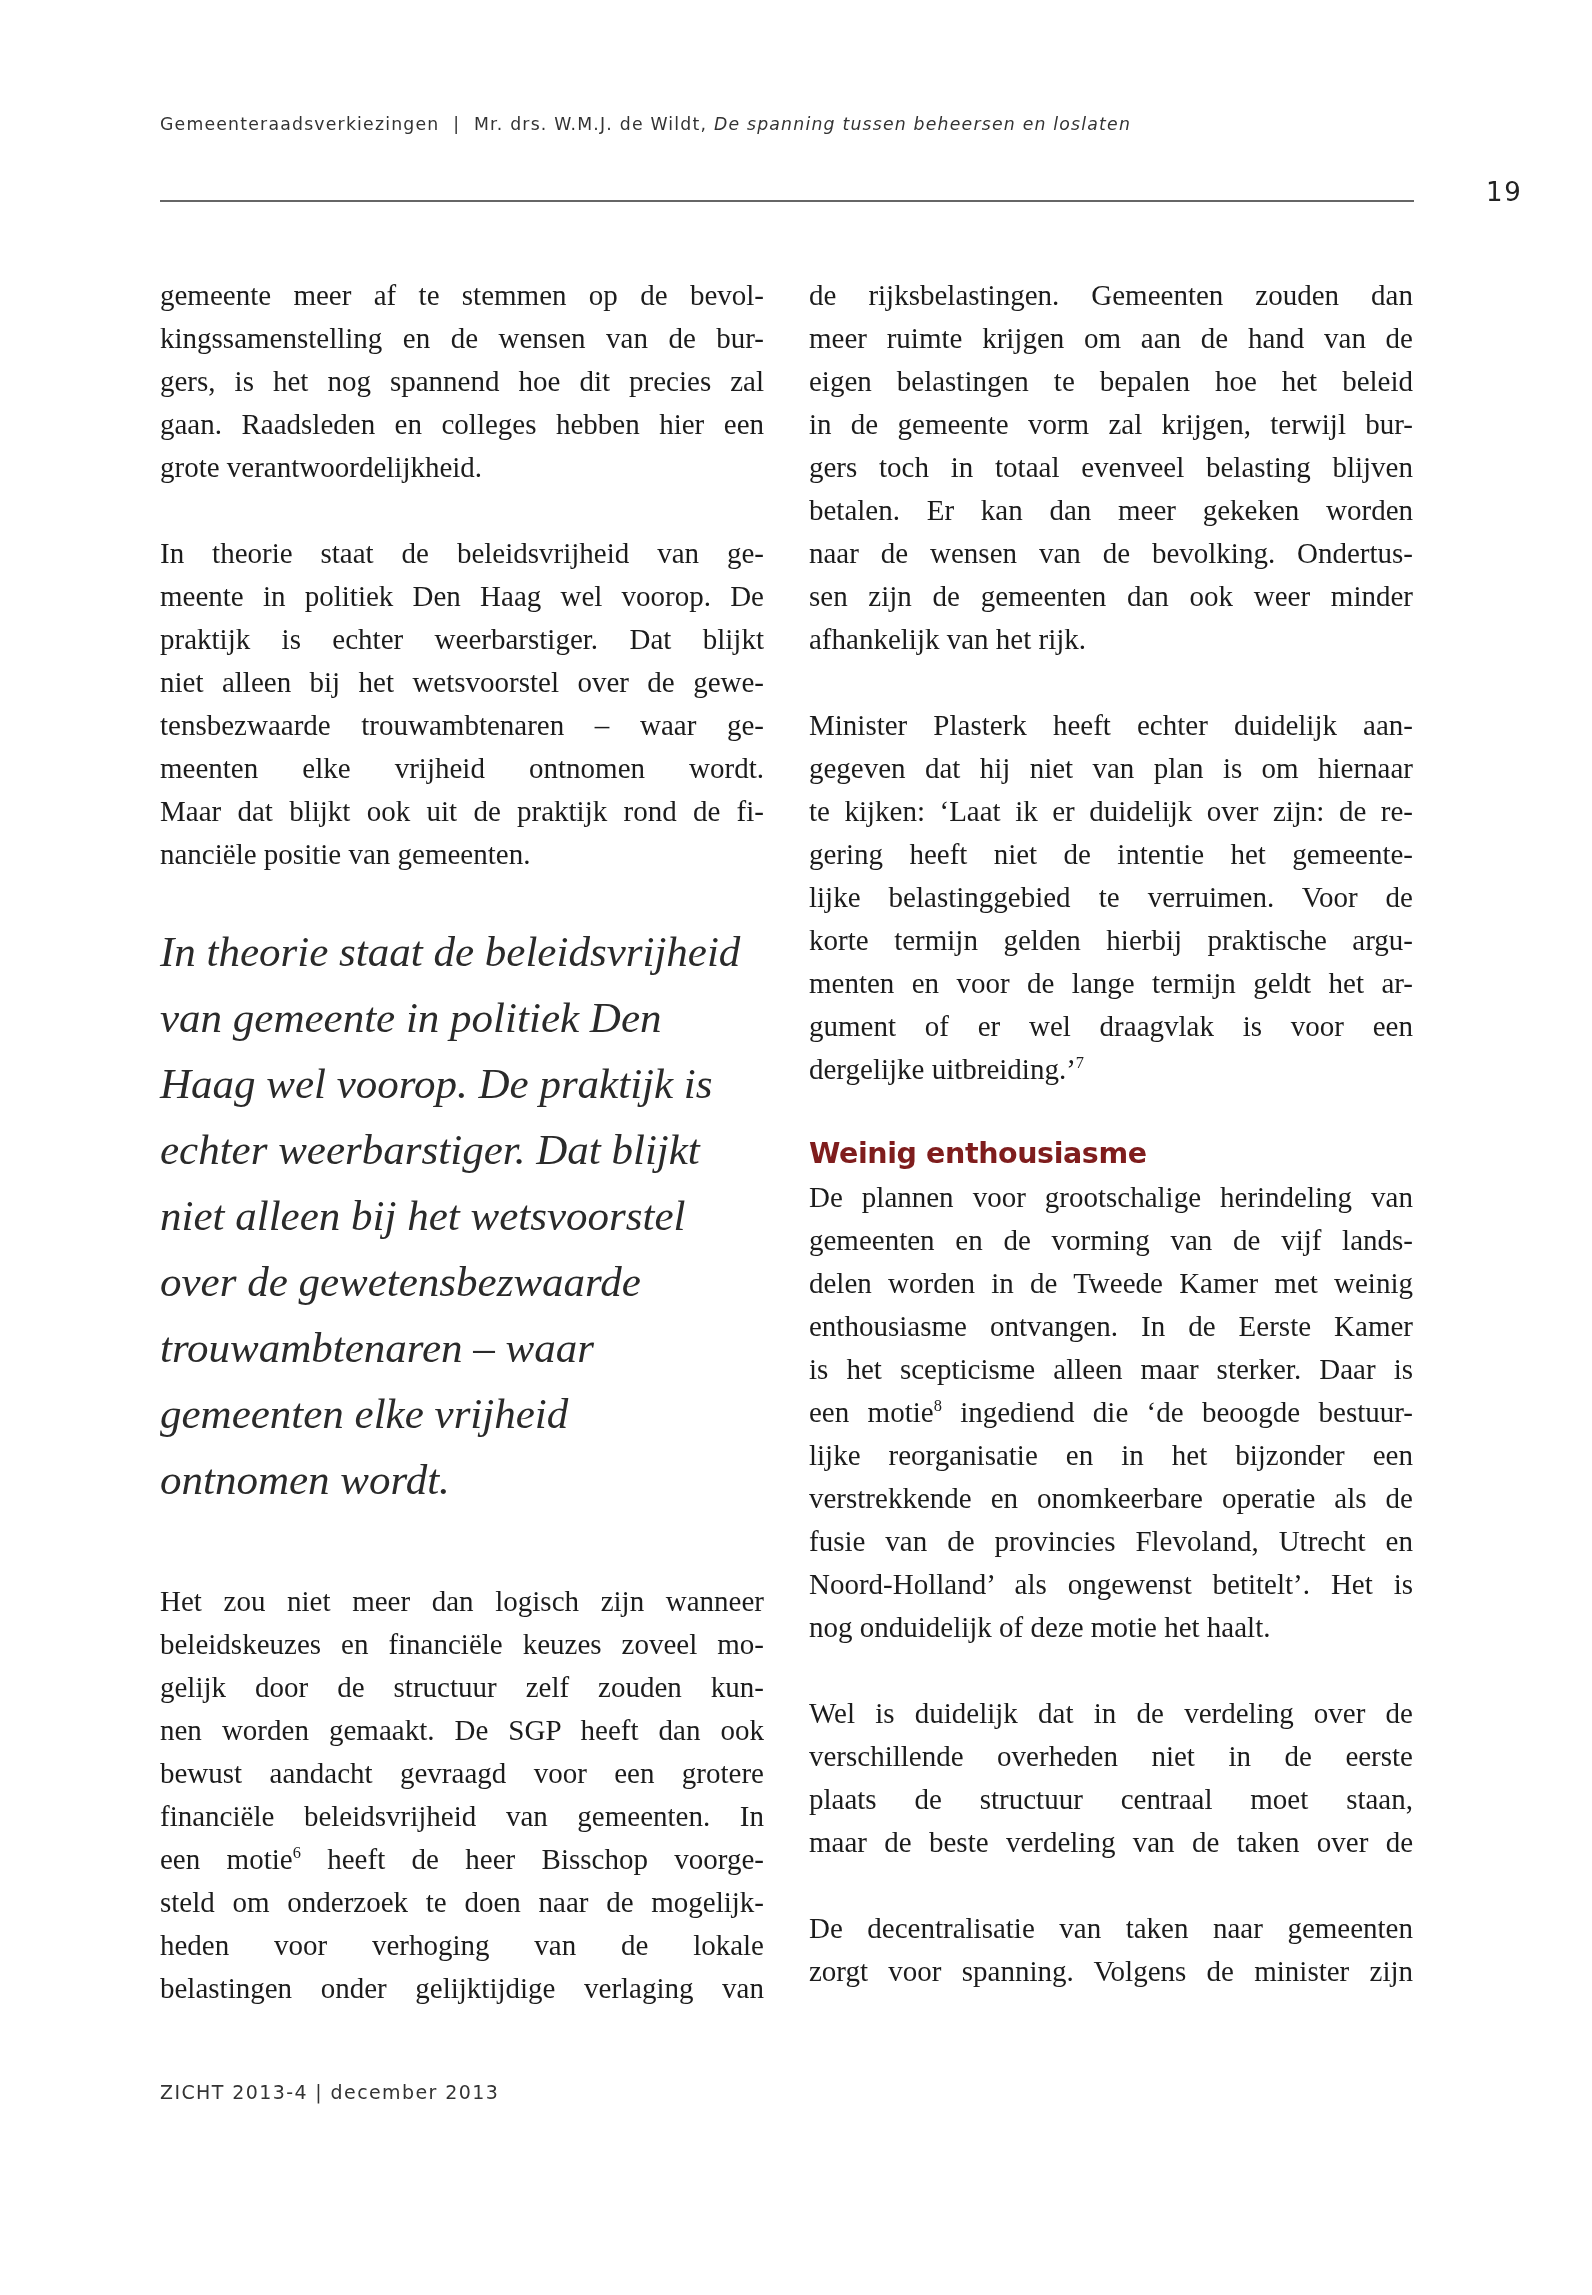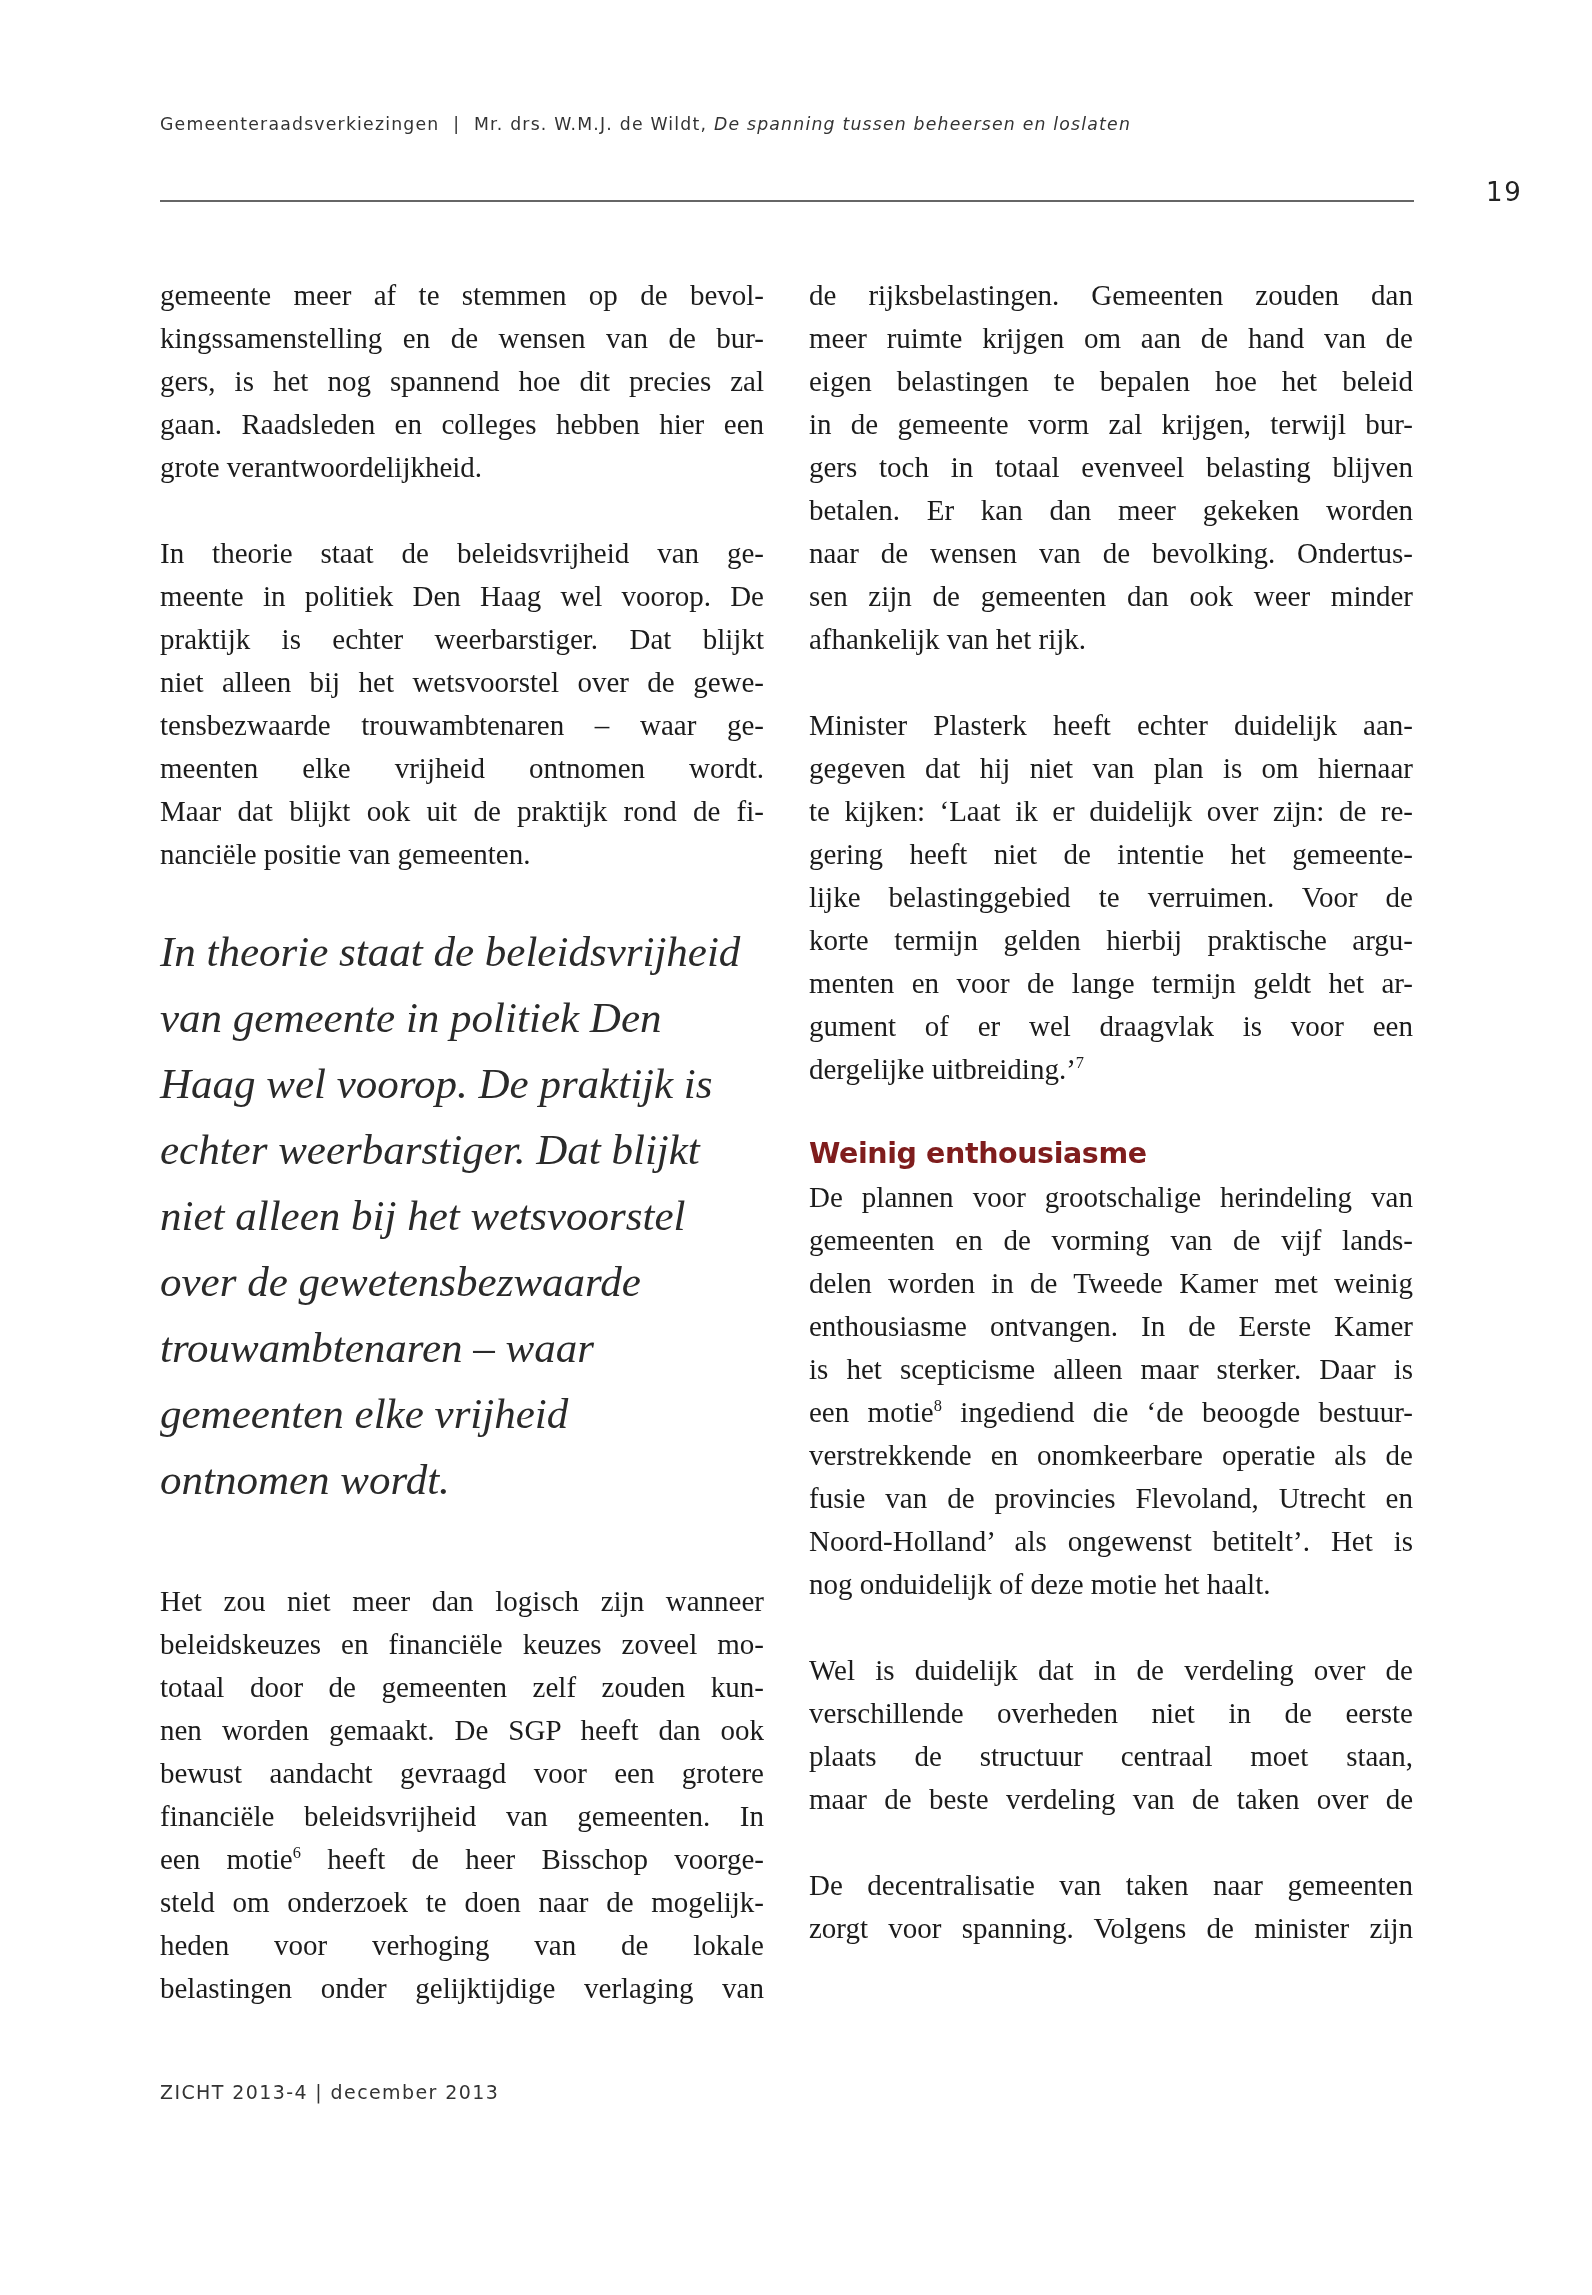--- a/index.html
+++ b/index.html
@@ -79,21 +79,21 @@
     <span class="ln">echter weerbarstiger. Dat blijkt</span>
     <span class="ln">niet alleen bij het wetsvoorstel</span>
     <span class="ln">over de gewetensbezwaarde</span>
     <span class="ln">trouwambtenaren – waar</span>
     <span class="ln">gemeenten elke vrijheid</span>
     <span class="ln">ontnomen wordt.</span>
   </div>
   <p class="para">
     <span class="ln">Het zou niet meer dan logisch zijn wanneer</span>
     <span class="ln">beleidskeuzes en financiële keuzes zoveel mo-</span>
-    <span class="ln">totaal door de gemeenten zelf zouden kun-</span>
+    <span class="ln">gelijk door de structuur zelf zouden kun-</span>
     <span class="ln">nen worden gemaakt. De SGP heeft dan ook</span>
     <span class="ln">bewust aandacht gevraagd voor een grotere</span>
     <span class="ln">financiële beleidsvrijheid van gemeenten. In</span>
     <span class="ln"><span>een motie</span><sup class="fn">6</sup><span> heeft de heer Bisschop  voorge-</span></span>
     <span class="ln">steld om onderzoek te doen naar de mogelijk-</span>
     <span class="ln">heden voor verhoging van de lokale</span>
     <span class="ln">belastingen onder gelijktijdige verlaging van</span>
   </p>
 </div>
 
@@ -121,20 +121,21 @@
     <span class="ln last"><span>dergelijke uitbreiding.’</span><sup class="fn">7</sup></span>
   </p>
   <h2 class="section-heading">Weinig enthousiasme</h2>
   <p class="para no-gap">
     <span class="ln">De plannen voor grootschalige herindeling van</span>
     <span class="ln">gemeenten en de vorming van de vijf lands-</span>
     <span class="ln">delen worden in de Tweede Kamer met weinig</span>
     <span class="ln">enthousiasme ontvangen. In de Eerste Kamer</span>
     <span class="ln">is het scepticisme alleen maar sterker. Daar is</span>
     <span class="ln"><span>een motie</span><sup class="fn">8</sup><span> ingediend die ‘de beoogde bestuur-</span></span>
+    <span class="ln">lijke reorganisatie en in het bijzonder een</span>
     <span class="ln">verstrekkende en onomkeerbare  operatie als de</span>
     <span class="ln">fusie van de provincies Flevoland, Utrecht en</span>
     <span class="ln">Noord-Holland’ als ongewenst betitelt’. Het is</span>
     <span class="ln last">nog onduidelijk of deze motie het haalt.</span>
   </p>
   <p class="para">
     <span class="ln">Wel is duidelijk dat in de verdeling over de</span>
     <span class="ln">verschillende overheden niet in de eerste</span>
     <span class="ln">plaats de structuur centraal moet staan,</span>
     <span class="ln">maar de beste verdeling van de taken over de</span>

